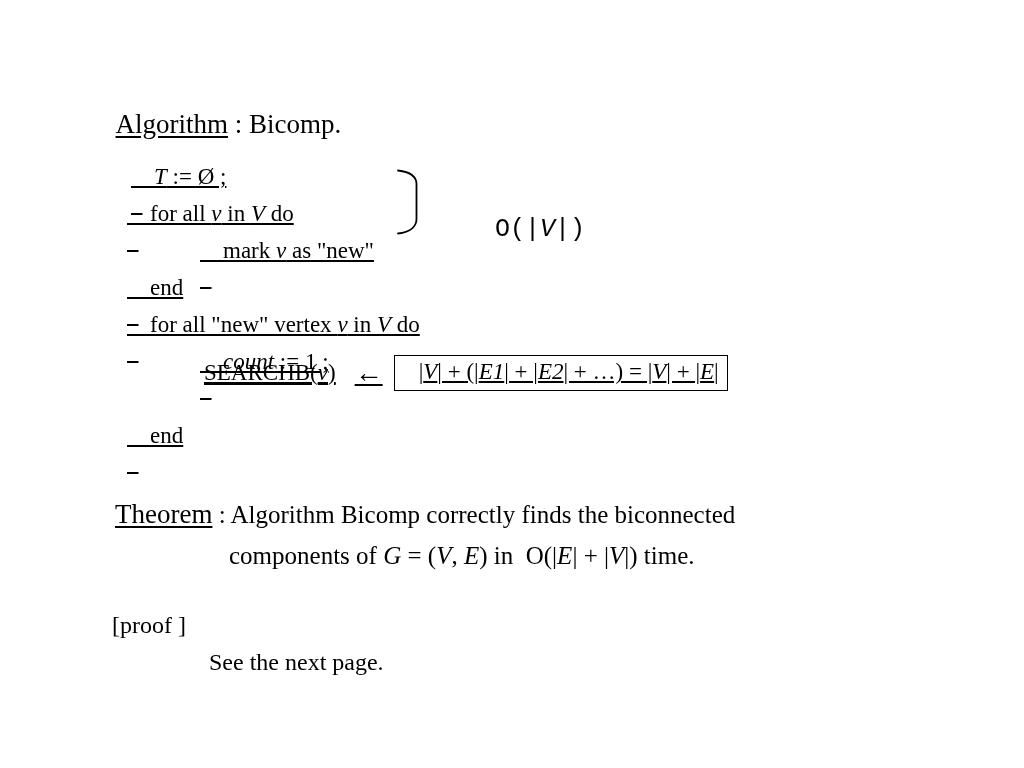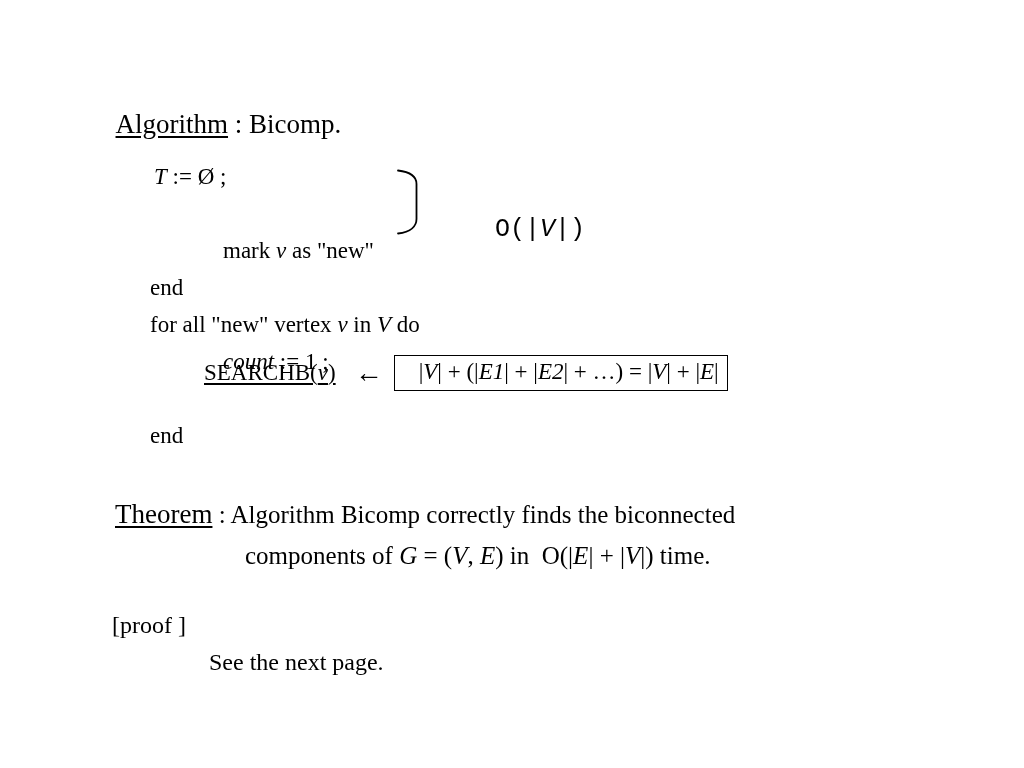--- a/index.html
+++ b/index.html
@@ -11,21 +11,21 @@
     font-family:"Liberation Serif","DejaVu Serif",serif;
     overflow:hidden;
   }
   .line {
     position:absolute;
     white-space:pre;
     line-height:1.18;
     color:#000000;
   }
   .fs-head  { font-size:27px; }
-  .fs-code  { font-size:23px; }
+  .fs-code  { font-size:23px;text-decoration:underline; }
   .fs-body  { font-size:25px; }
   .fs-small { font-size:24px; }
   .i { font-style:italic; }
   .u { text-decoration:underline; text-underline-offset:3px; }
   .searchb-row {
     display:flex;
     align-items:center;
     height:42px;
   }
   .arrow {
@@ -48,20 +48,23 @@
 <div class="slide">
 
   <div class="line fs-head" style="left:90px; top:77px;">
     <span class="u">Algorithm</span><span> : Bicomp.</span>
   </div>
 
   <div class="line fs-code" style="left:131px; top:136px;">
     <span class="i">T</span><span> := Ø ;</span>
   </div>
 
+  <div class="line fs-code" style="left:127px; top:173px;">
+    <span>for all </span><span class="i">v</span><span> in </span><span class="i">V</span><span> do</span>
+  </div>
 
   <div class="line fs-code" style="left:200px; top:210px;">
     <span>mark </span><span class="i">v</span><span> as "new"</span>
   </div>
 
   <div class="line fs-code" style="left:127px; top:247px;">
     <span>end</span>
   </div>
 
   <div class="line fs-code" style="left:127px; top:284px;">
@@ -87,21 +90,21 @@
   </svg>
 
   <div class="line fs-body" style="left:435px; top:185px;font-family:Liberation Mono, monospace;">
     <span>O(|</span><span class="i">V</span><span>|)</span>
   </div>
 
   <div class="line fs-body" style="left:90px; top:469px;">
     <span class="u fs-head">Theorem</span><span> : </span><span>Algorithm Bicomp correctly finds the biconnected</span>
   </div>
 
-  <div class="line fs-body" style="left:220px; top:511px;">
+  <div class="line fs-body" style="left:204px; top:511px;">
     <span>components of </span><span class="i">G</span><span> = (</span><span class="i">V</span><span>, </span><span class="i">E</span><span>) in  O(|</span><span class="i">E</span><span>| + |</span><span class="i">V</span><span>|) time.</span>
   </div>
 
   <div class="line fs-small" style="left:88px; top:583px;">
     <span>[proof ]</span>
   </div>
 
   <div class="line fs-small" style="left:185px; top:620px;text-align:right;">
     <span>See the next page.</span>
   </div>

